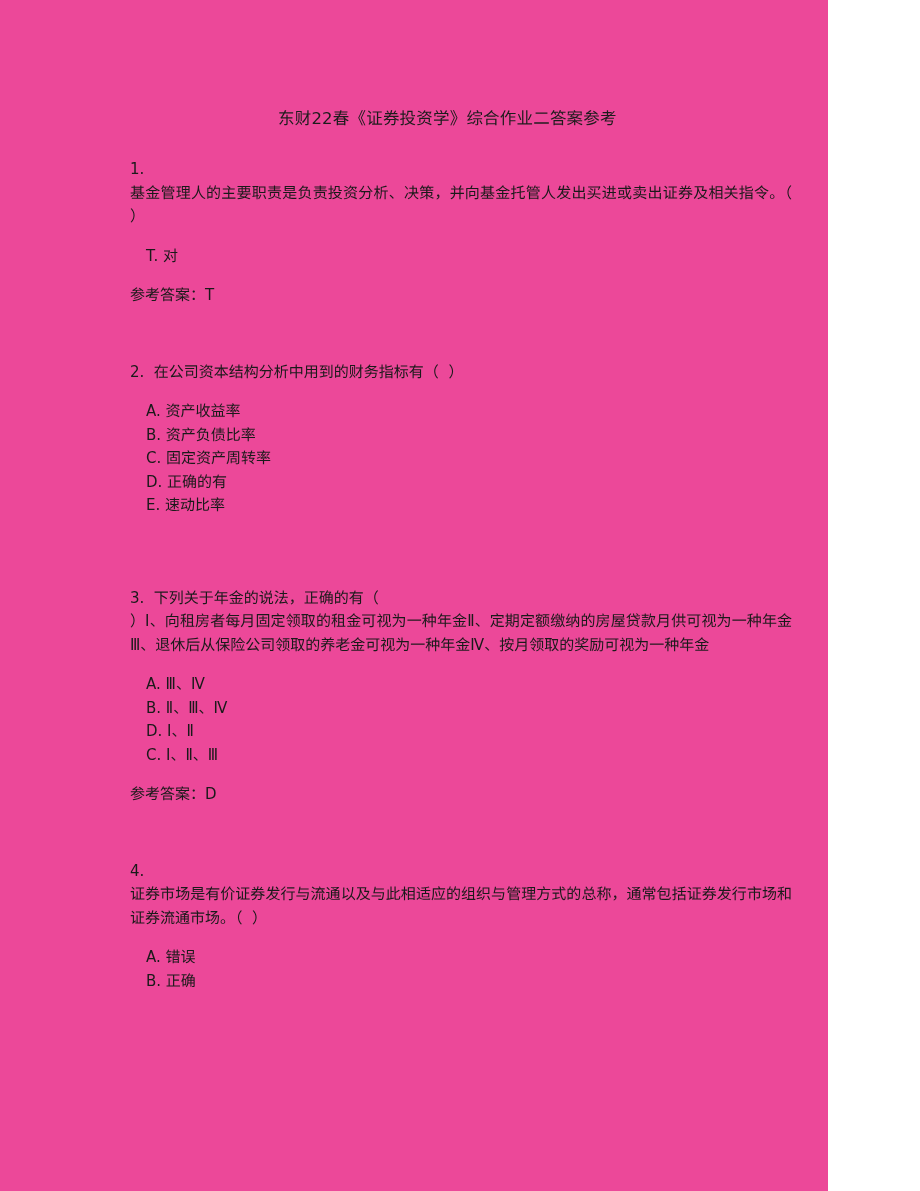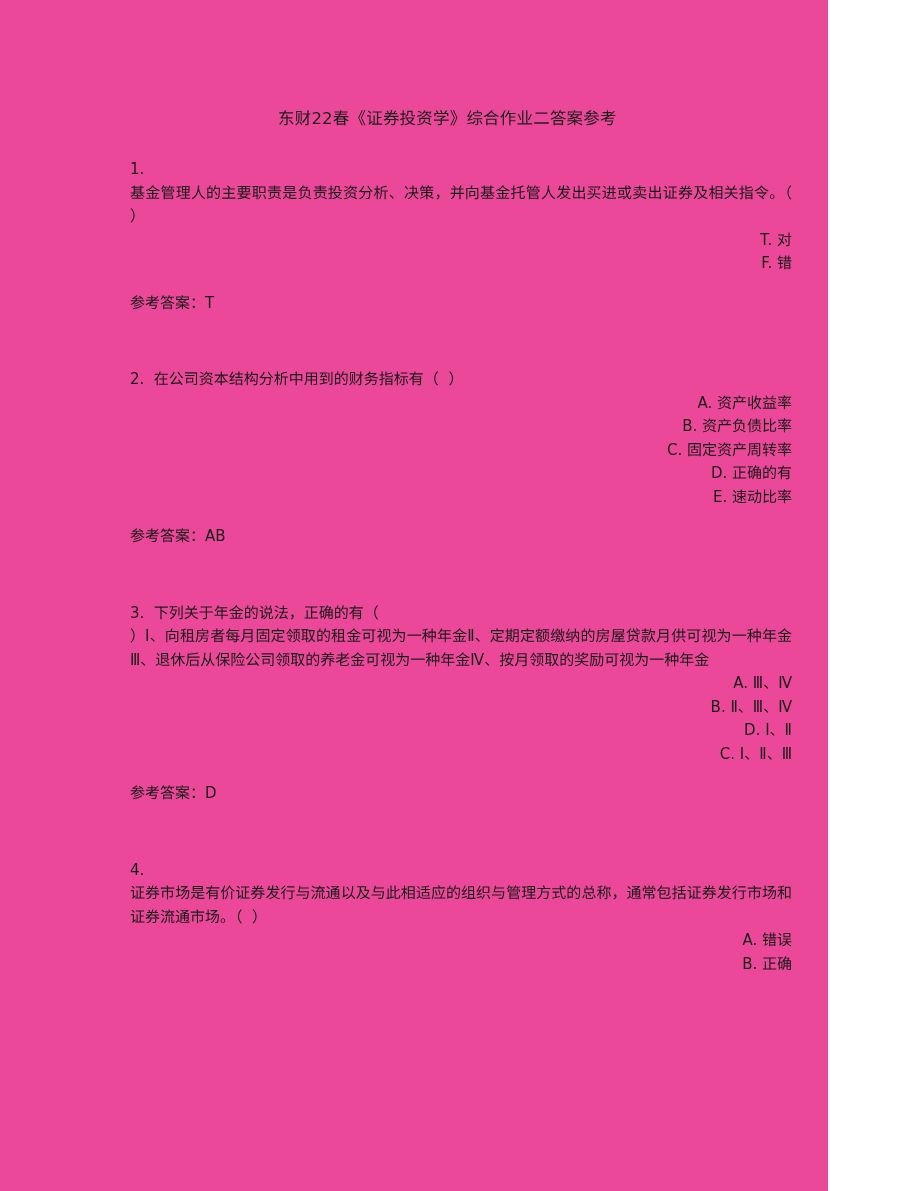--- a/index.html
+++ b/index.html
@@ -48,24 +48,23 @@
     font-size: 15px;
     line-height: 23.5px;
     color: #1a1a1a;
     text-align: justify;
     text-justify: inter-ideograph;
     word-break: break-all;
     white-space: pre-wrap;
     margin: 0;
   }
   .opts {
-    margin: 0;
+    margin: 16px;
     padding: 0;
     list-style: none;
-    text-align: right;
   }
   .opt {
     font-size: 15px;
     line-height: 23.5px;
     color: #1a1a1a;
     white-space: pre;
     margin: 0;
   }
   .answer {
     font-size: 15px;
@@ -85,36 +84,34 @@
 
   <div class="doc-title">东财22春《证券投资学》综合作业二答案参考</div>
 
   <div class="content">
 
     <div class="qblock">
       <p class="qstem">1.
 基金管理人的主要职责是负责投资分析、决策，并向基金托管人发出买进或卖出证券及相关指令。（  ）</p>
       <ul class="opts">
         <li class="opt">T. 对</li>
-        <li class="opt">F. 错</li>
       </ul>
       <div class="answer">参考答案：T</div>
       <div class="spacer-after-answer"></div>
     </div>
 
     <div class="qblock">
       <p class="qstem">2.  在公司资本结构分析中用到的财务指标有（  ）</p>
       <ul class="opts">
         <li class="opt">A. 资产收益率</li>
         <li class="opt">B. 资产负债比率</li>
         <li class="opt">C. 固定资产周转率</li>
         <li class="opt">D. 正确的有</li>
         <li class="opt">E. 速动比率</li>
       </ul>
-      <div class="answer">参考答案：AB</div>
       <div class="spacer-after-answer"></div>
     </div>
 
     <div class="qblock">
       <p class="qstem">3.  下列关于年金的说法，正确的有（
 ）Ⅰ、向租房者每月固定领取的租金可视为一种年金Ⅱ、定期定额缴纳的房屋贷款月供可视为一种年金Ⅲ、退休后从保险公司领取的养老金可视为一种年金Ⅳ、按月领取的奖励可视为一种年金</p>
       <ul class="opts">
         <li class="opt">A. Ⅲ、Ⅳ</li>
         <li class="opt">B. Ⅱ、Ⅲ、Ⅳ</li>
         <li class="opt">D. Ⅰ、Ⅱ</li>

